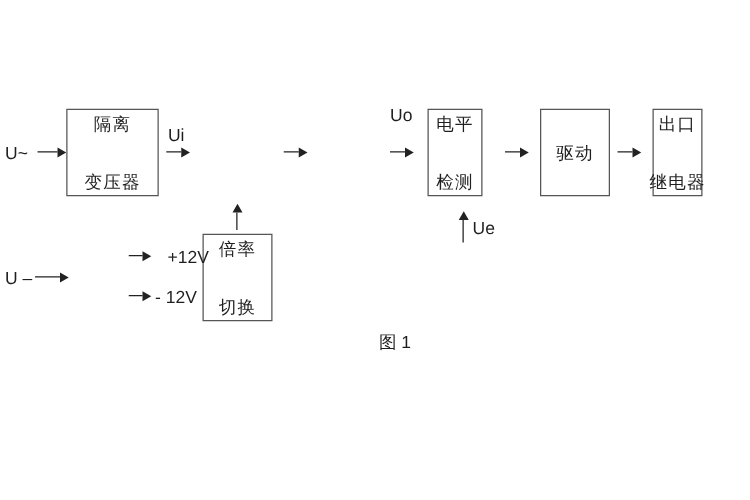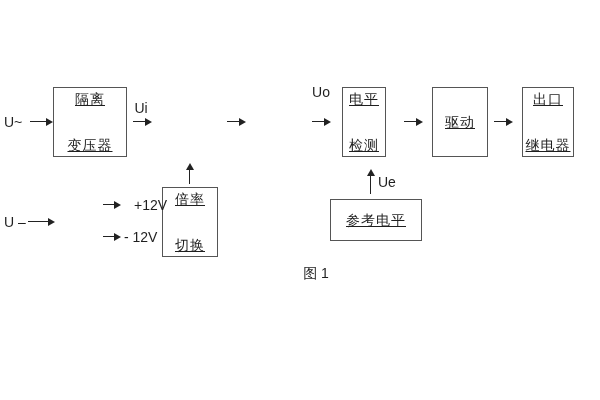--- a/index.html
+++ b/index.html
@@ -3,21 +3,21 @@
 <meta charset="utf-8">
 <style>
   html,body{margin:0;padding:0;background:#ffffff;}
   .canvas{
     position:relative;width:600px;height:400px;background:#ffffff;overflow:hidden;
     font-family:"Liberation Sans","DejaVu Sans",sans-serif;color:#1f1f1f;
   }
   .block{
     position:absolute;box-sizing:border-box;border:1.4px solid #555555;background:#ffffff;
     display:flex;flex-direction:column;align-items:center;justify-content:center;gap:26px;
-    font-size:14px;line-height:20px;letter-spacing:1px;text-decoration:underline;
+    font-size:14px;line-height:20px;letter-spacing:1px;
   }
   .block span{display:block;white-space:nowrap;}
   .lbl{
     position:absolute;font-size:14px;line-height:16px;white-space:nowrap;color:#1f1f1f;
   }
   .harrow{position:absolute;height:0;border-top:1.4px solid #222222;}
   .harrow i{
     position:absolute;right:-7px;top:-3.8px;width:0;height:0;display:block;
     border-left:7px solid #222222;border-top:4.5px solid transparent;border-bottom:4.5px solid transparent;
   }
@@ -42,34 +42,31 @@
 
   <div class="block" style="left:342px;top:87px;width:44px;height:70px">
     <span>电平</span>
     <span>检测</span>
   </div>
 
   <div class="block" style="left:432px;top:87px;width:56px;height:70px">
     <span>驱动</span>
   </div>
 
-  <div class="block" style="left:522px;top:87px;width:52px;height:70px">
+  <div class="block" style="left:522px;top:87px;width:40px;height:70px">
     <span>出口</span>
     <span>继电器</span>
   </div>
 
 
   <div class="block" style="left:162px;top:187px;width:56px;height:70px">
     <span>倍率</span>
     <span>切换</span>
   </div>
 
-  <div class="block" style="left:330px;top:199px;width:92px;height:42px">
-    <span>参考电平</span>
-  </div>
 
   <div class="harrow" style="left:30px;top:121px;width:16px">
       <i></i>
     </div>
   <div class="harrow" style="left:133px;top:121px;width:12px">
       <i></i>
     </div>
   <div class="harrow" style="left:227px;top:121px;width:12px">
       <i></i>
     </div>

